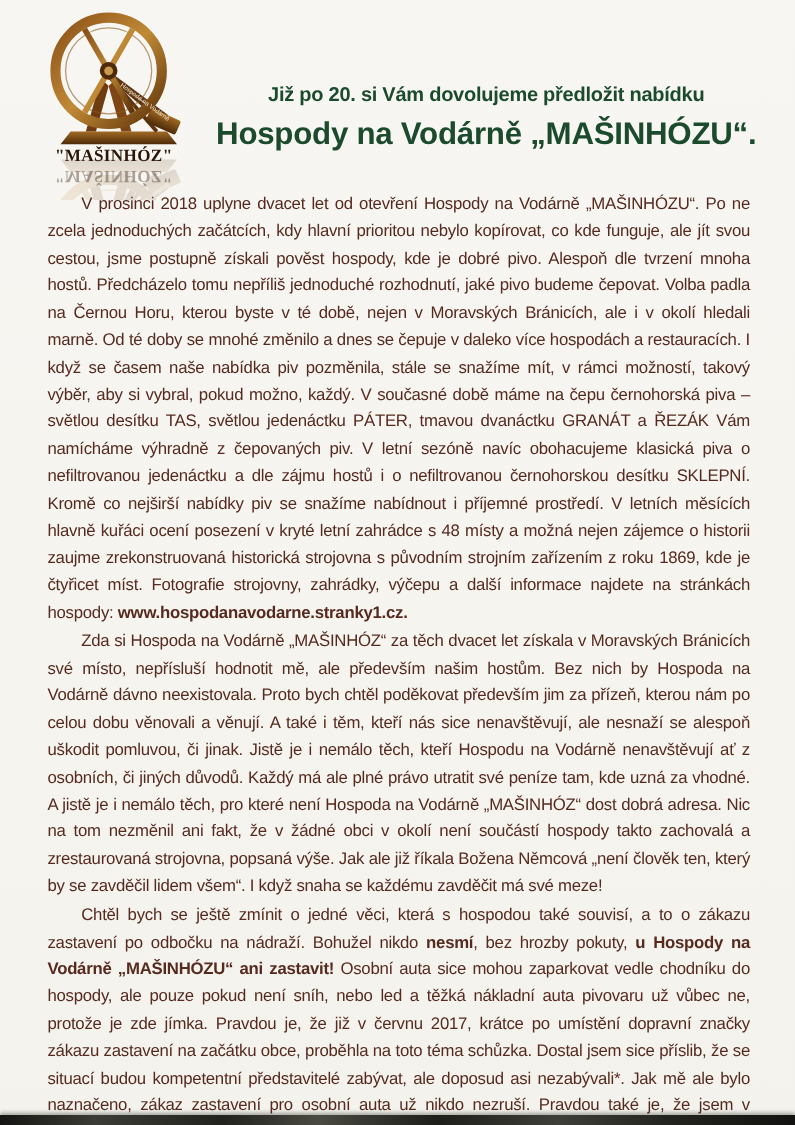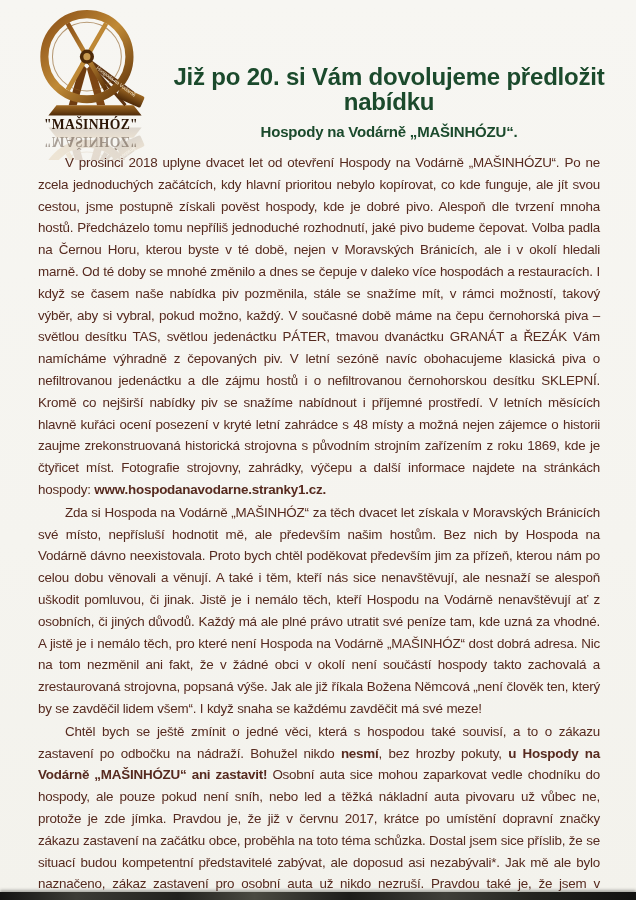--- a/index.html
+++ b/index.html
@@ -25,22 +25,22 @@
   
   .title {
     position: absolute;
     left: 158px;
     right: 16px;
     top: 64px;
     text-align: center;
     color: #1b4a2c;
     font-weight: bold;
   }
-  .title-l1 { font-size: 24px; line-height: 25px; letter-spacing: -0.2px; }
-  .title-l2 { font-size: 15px; line-height: 26px; margin-top: 5px; letter-spacing: -0.2px; }
+  .title-l1 { font-size: 16px; line-height: 25px; letter-spacing: -0.2px; }
+  .title-l2 { font-size: 25px; line-height: 26px; margin-top: 5px; letter-spacing: -0.2px; }
 
   
   .body-text {
     position: absolute;
     left: 38px;
     right: 36px;
     top: 152px;
     color: #562a1f;
     font-size: 13.4px;
     line-height: 21.8px;

